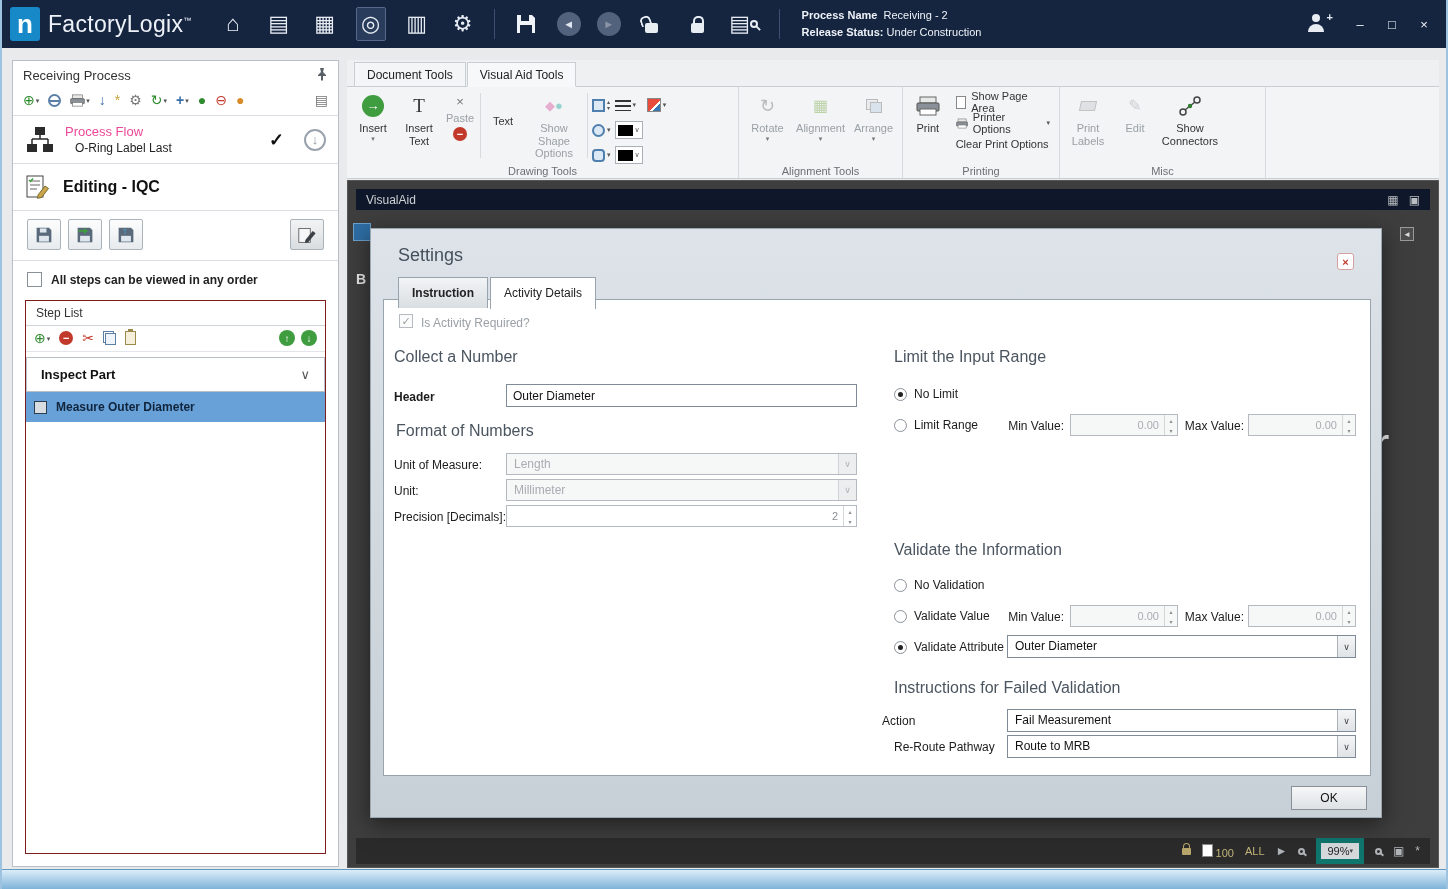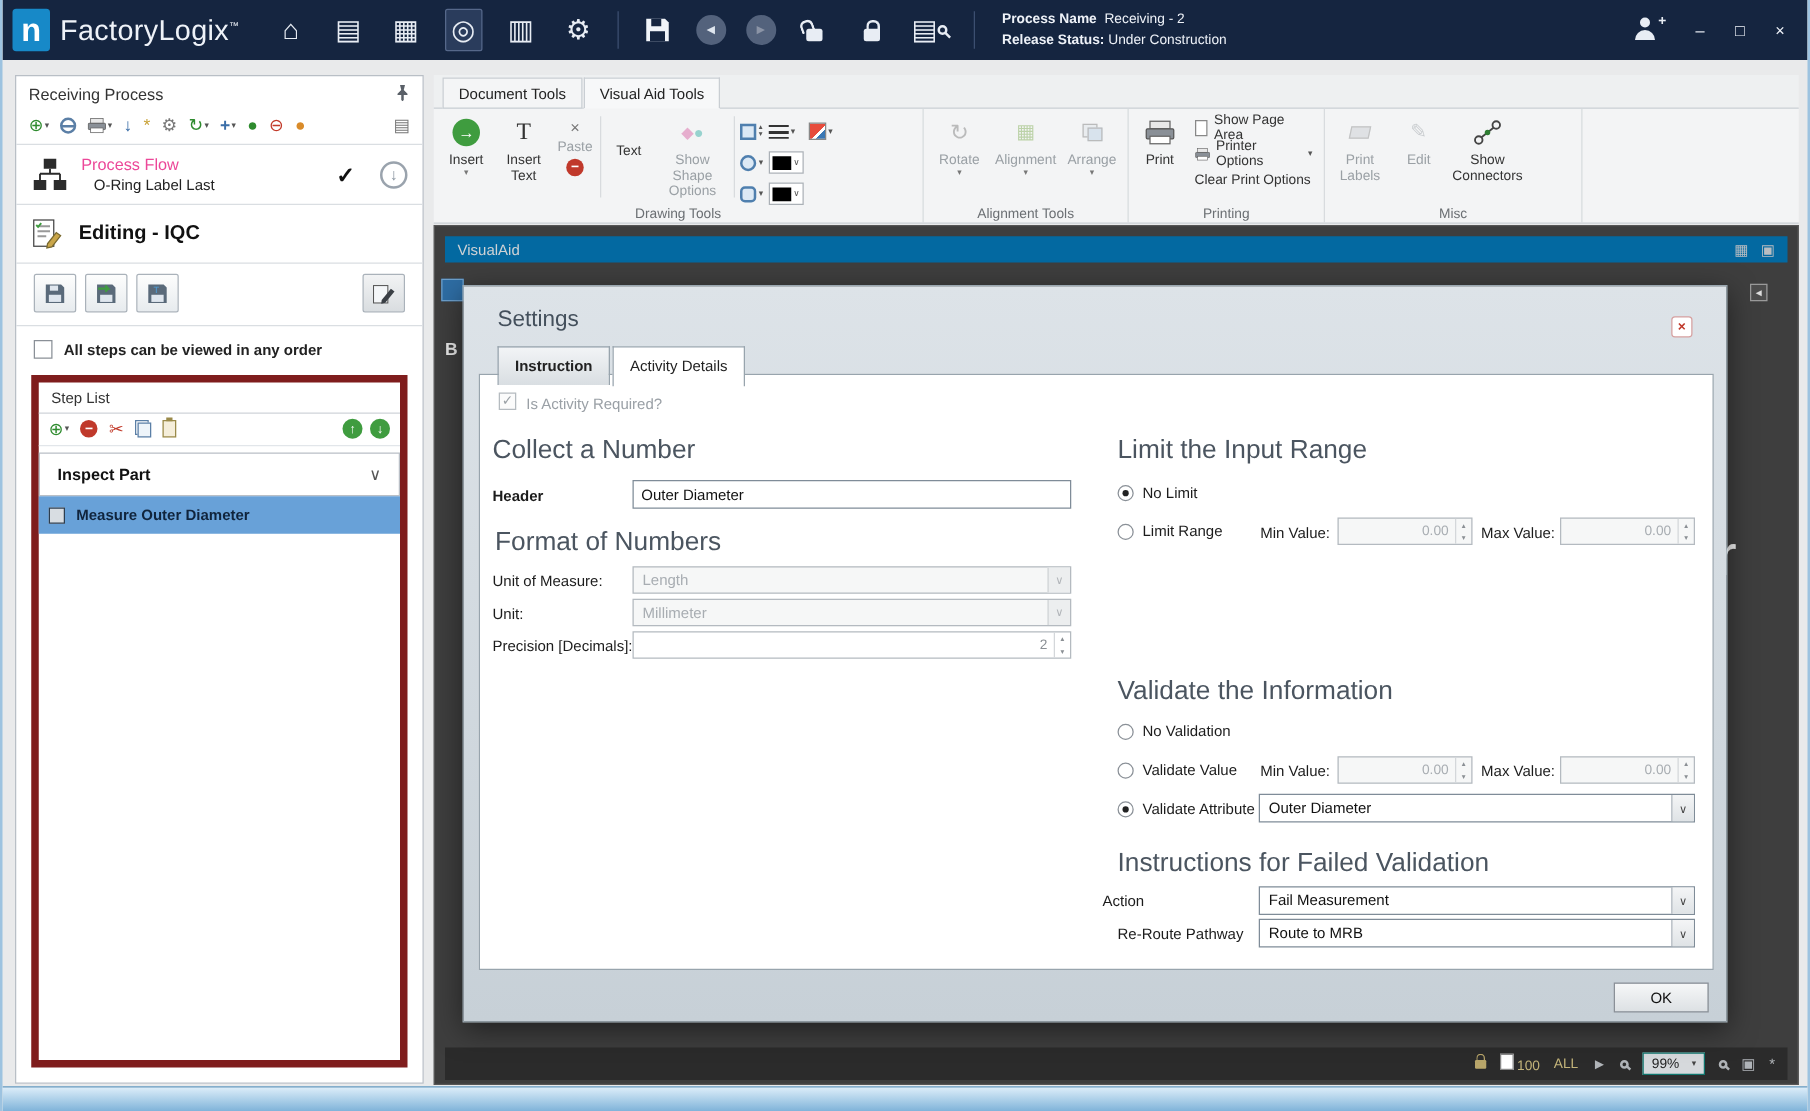--- a/index.html
+++ b/index.html
@@ -61,21 +61,21 @@
   .circle-down { width:22px; height:22px; border:2px solid #9aa3ad; border-radius:50%; color:#8a95a0;
     display:inline-flex; align-items:center; justify-content:center; font-size:13px; margin-left:10px; }
   .lp-edit-row { display:flex; align-items:center; gap:12px; padding:10px 12px; border-bottom:1px solid #dadee2; }
   .lp-edit-label { font-size:16px; font-weight:bold; color:#111; }
   .lp-btn-row { display:flex; align-items:center; gap:7px; padding:8px 14px 10px; border-bottom:1px solid #dadee2; }
   .sq-btn { width:34px; height:31px; border:1px solid #aab2ba; border-radius:2px;
     background:linear-gradient(#fdfdfd,#e7ebee); display:inline-flex; align-items:center; justify-content:center; position:relative; }
   .sq-btn.right { margin-left:auto; background:linear-gradient(#f2f3f4,#d9dde0); }
   .lp-check-row { display:flex; align-items:center; gap:9px; padding:11px 14px;font-weight:bold; }
   .cb { width:15px; height:15px; border:1px solid #8a9097; background:#fff; display:inline-block; }
-  .step-wrap { flex:1; margin:2px 12px 12px; border:6px solid #7f1d1d; display:flex; flex-direction:column; }
+  .step-wrap { flex:1; margin:2px 12px 12px; border:1px solid #7f1d1d; display:flex; flex-direction:column; }
   .step-header { padding:5px 10px; border-bottom:1px solid #cfd4d9; color:#333; }
   .step-toolbar { display:flex; align-items:center; gap:9px; padding:4px 8px 5px; border-bottom:1px solid #e2e6ea; }
   .gc { width:16px; height:16px; border-radius:50%; background:#3f9c3f; color:#fff; display:inline-flex;
     align-items:center; justify-content:center; font-size:10px; font-weight:bold; }
   .rc { width:14px; height:14px; border-radius:50%; background:#c0392b; color:#fff; display:inline-flex;
     align-items:center; justify-content:center; font-size:11px; font-weight:bold; line-height:1; }
   .copy-ic { width:13px; height:14px; position:relative; display:inline-block; }
   .copy-ic::before { content:''; position:absolute; left:0; top:0; width:9px; height:10px; border:1px solid #5b7fa6; background:#fff; }
   .copy-ic::after { content:''; position:absolute; right:0; bottom:0; width:9px; height:10px; border:1px solid #5b7fa6; background:#eef4fa; }
   .paste-ic { width:11px; height:14px; border:1px solid #9a8a4a; background:#f5eeda; position:relative; display:inline-block; }
@@ -124,55 +124,55 @@
   .layer-ic::before { content:''; position:absolute; left:0; top:0; width:10px; height:9px; border:1px solid #777; background:#dfe4e8; }
   .layer-ic::after { content:''; position:absolute; right:0; bottom:0; width:10px; height:9px; border:1px solid #777; background:#b9cfe4; }
   .prow-col { display:flex; flex-direction:column; padding:4px 2px 0; gap:3px; }
   .prow { display:flex; align-items:center; gap:5px; font-size:11px; height:18px; padding:0 4px; color:#333; }
   .page-ic { width:11px; height:13px; border:1px solid #888; background:#fff; display:inline-block; }
   .tag-ic { width:16px; height:10px; background:#c9ccd0; border:1px solid #888; transform:skewX(-12deg); display:inline-block; }
   .conn-ic { display:inline-block; }
 
   
   .canvas { position:absolute; top:120px; left:0; right:0; bottom:0; background:#3e3e3e; border:1px solid #565656; }
-  .va-bar { position:absolute; top:8px; left:8px; right:8px; height:21px; background:#0369a1;
+  .va-bar { position:absolute; top:8px; left:8px; right:8px; height:21px; background:#0f172a;
     display:flex; align-items:center; padding:0 10px; color:#cfd2d5; }
   .va-icons { margin-left:auto; display:flex; gap:10px; font-size:12px; color:#b9bdc1; }
   .frag-square { position:absolute; left:5px; top:42px; width:18px; height:18px; background:#2e6da4; border:1px solid #6da0cc; }
   .frag-b { position:absolute; left:8px; top:90px; color:#e8e8e8; font-size:14px; font-weight:bold; }
   .frag-r { position:absolute; left:1026px; top:236px; color:#f2f2f2; font-size:46px; }
   .side-ic { position:absolute; right:24px; top:46px; width:14px; height:14px; border:1px solid #9a9a9a;
     background:#4d4d4d; color:#ddd; font-size:8px; display:flex; align-items:center; justify-content:center; }
   .canvas-status { position:absolute; left:8px; right:8px; bottom:3px; height:26px; background:#2b2b2b;
     display:flex; align-items:center; justify-content:flex-end; gap:11px; padding:0 10px; color:#c3b47a; font-size:11px; }
   .st-lock { width:9px; height:7px; background:#b9a66a; border-radius:1px; position:relative; display:inline-block; }
   .st-lock::before { content:''; position:absolute; top:-5px; left:1px; width:5px; height:6px;
     border:1.5px solid #b9a66a; border-bottom:none; border-radius:4px 4px 0 0; }
   .st-mag { width:7px; height:7px; border:2px solid #b0b4b8; border-radius:50%; position:relative; display:inline-block; }
   .st-mag::after { content:''; position:absolute; width:5px; height:2px; background:#b0b4b8; transform:rotate(45deg); right:-4px; bottom:-2px; }
-  .zoom-box { background:#d6d9dc; color:#222; border:1px solid #0f766e; padding:2px 6px;
-    display:flex; align-items:center; gap:10px; }
+  .zoom-box { background:#d6d9dc; color:#222; border:5px solid #0f766e; padding:2px 6px;
+    display:flex; align-items:center; gap:0; }
   .zoom-box .caret { font-size:7px; color:#444; }
   .st-ic { color:#b0b4b8; font-size:12px; }
 
   
   .dialog { position:absolute; left:368px; top:228px; width:1012px; height:590px;
     background:linear-gradient(#dde3e8,#c7d0d7); border:1px solid #9aa7b0;
     box-shadow:0 6px 22px rgba(0,0,0,.5); z-index:5; }
   .dlg-title { position:absolute; left:27px; top:16px; font-size:18px; color:#44505c; }
   .dlg-close { position:absolute; right:27px; top:24px; width:17px; height:17px; border-radius:3px;
     background:#fff; border:1px solid #d6a0a0; color:#c0392b; font-size:11px; font-weight:bold;
     display:flex; align-items:center; justify-content:center; }
   .dlg-tabs { position:absolute; left:27px; top:48px; display:flex; z-index:3; }
   .dtab { padding:8px 13px; border:1px solid #98a4ad; border-bottom:none; margin-right:2px;
     background:linear-gradient(#f2f4f6,#d9dee2); font-weight:bold; color:#222; }
   .dtab.active { background:#fff; font-weight:normal; padding-bottom:5px; margin-bottom:-1px; }
   .dlg-panel { position:absolute; left:12px; top:70px; width:988px; height:477px; background:#fff;
     border:1px solid #98a4ad; }
-  .heading { position:absolute; font-size:21px; color:#4b5560; }
+  .heading { position:absolute; font-size:16px; color:#4b5560; }
   .lbl { position:absolute; font-size:12px; color:#1c1c1c; }
   .lbl.dim { color:#9aa0a6; }
   .ckbox { position:absolute; width:14px; height:14px; border:1px solid #b5bbc0; background:#fbfbfb;
     color:#9aa0a5; font-size:11px; line-height:12px; text-align:center; }
   .txt { position:absolute; height:23px; border:1px solid #7f8c98; padding:0 6px; font-size:12px;
     font-family:"Liberation Sans",sans-serif; color:#111; }
   .combo { position:absolute; height:22px; border:1px solid #7f8c98; background:#fff; display:flex; align-items:stretch; }
   .combo .val { flex:1; padding:3px 7px; font-size:12px; color:#111; white-space:nowrap; overflow:hidden; }
   .combo .btn { width:18px; border-left:1px solid #aab2ba; background:linear-gradient(#f4f5f6,#dfe3e6);
     display:flex; align-items:center; justify-content:center; font-size:9px; color:#444; }

